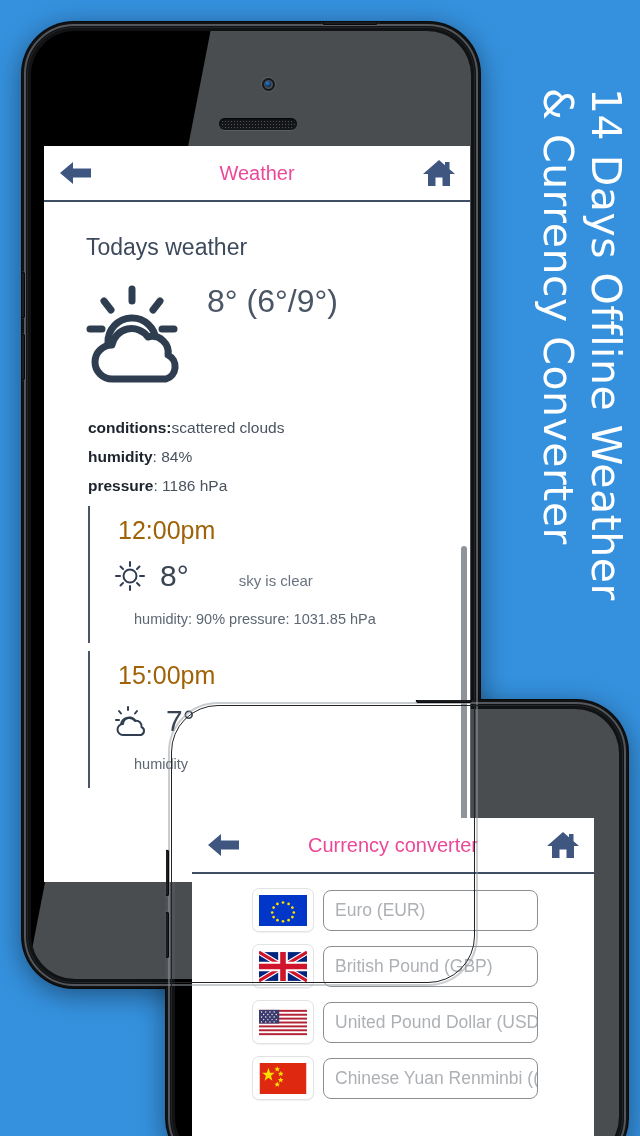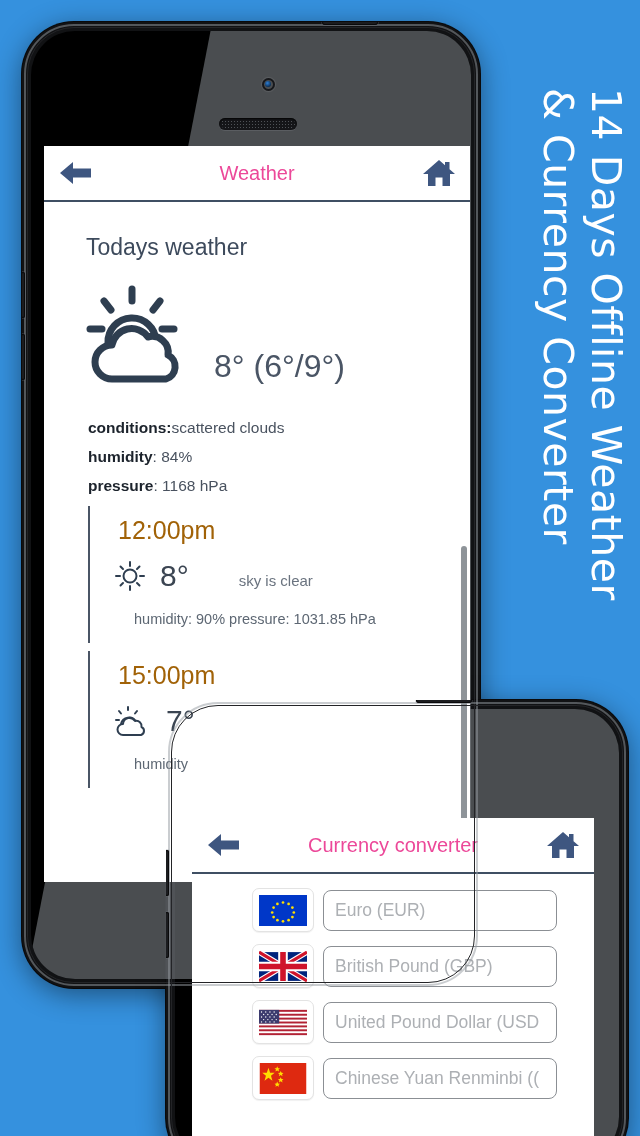--- a/index.html
+++ b/index.html
@@ -146,23 +146,23 @@
 
   
   .wx-body { position: relative; padding: 16px; }
   .wx-title {
     font-size: 23px;
     color: #3d4a5c;
     padding: 16px 0 0 26px;
     font-family: "Liberation Sans", sans-serif;
   }
   .wx-current {
-    display: flex; align-items: flex-end;
+    display: flex; align-items: flex-start;
     padding: 22px 0 0 20px;
-    gap: 16px;
+    gap: 9px;
   }
   .wx-temp {
     font-size: 32px;
     color: #4a5565;
     font-family: "Liberation Sans", sans-serif;
   }
   .wx-stats { padding: 34px 0 0 28px; }
   .wx-stats .row {
     font-size: 15.5px;
     color: #49525f;
@@ -227,21 +227,21 @@
     width: 62px; height: 44px;
     background:#fff;
     border: 1px solid #e3e3e3;
     border-radius: 7px;
     display:flex; align-items:center; justify-content:center;
     box-shadow: 0 1px 1px rgba(0,0,0,0.06);
     flex: none;
   }
   .flag { width: 48px; height: 31px; position: relative; overflow: hidden; display:block; }
   .cc-input {
-    width: 234px; height: 41px;
+    width: 215px; height: 41px;
     border: 1.6px solid #8b8f94;
     border-radius: 8px;
     background: #fff;
     display: flex; align-items: center;
     padding-left: 11px;
     font-size: 17.5px;
     color: #adb0b4;
     white-space: nowrap;
     overflow: hidden;
     font-family: "Liberation Sans", sans-serif;
@@ -304,21 +304,21 @@
         </div>
 
         <div class="wx-stats">
           <div class="row">
             <b>conditions:</b><span>scattered clouds</span>
           </div>
           <div class="row">
             <b>humidity</b><span>: 84%</span>
           </div>
           <div class="row">
-            <b>pressure</b><span>: 1168 hPa</span>
+            <b>pressure</b><span>: 1186 hPa</span>
           </div>
         </div>
 
         <div class="hour-block">
           <div class="hour-time">12:00pm</div>
           <div class="hour-main">
             <svg width="32" height="32" viewBox="0 0 32 32">
               <circle cx="16" cy="16" r="6.5" fill="none" stroke="#2E3E50" stroke-width="2"></circle>
               <g stroke="#2E3E50" stroke-width="2" stroke-linecap="round">
                 <line x1="16" y1="2" x2="16" y2="6"></line>

